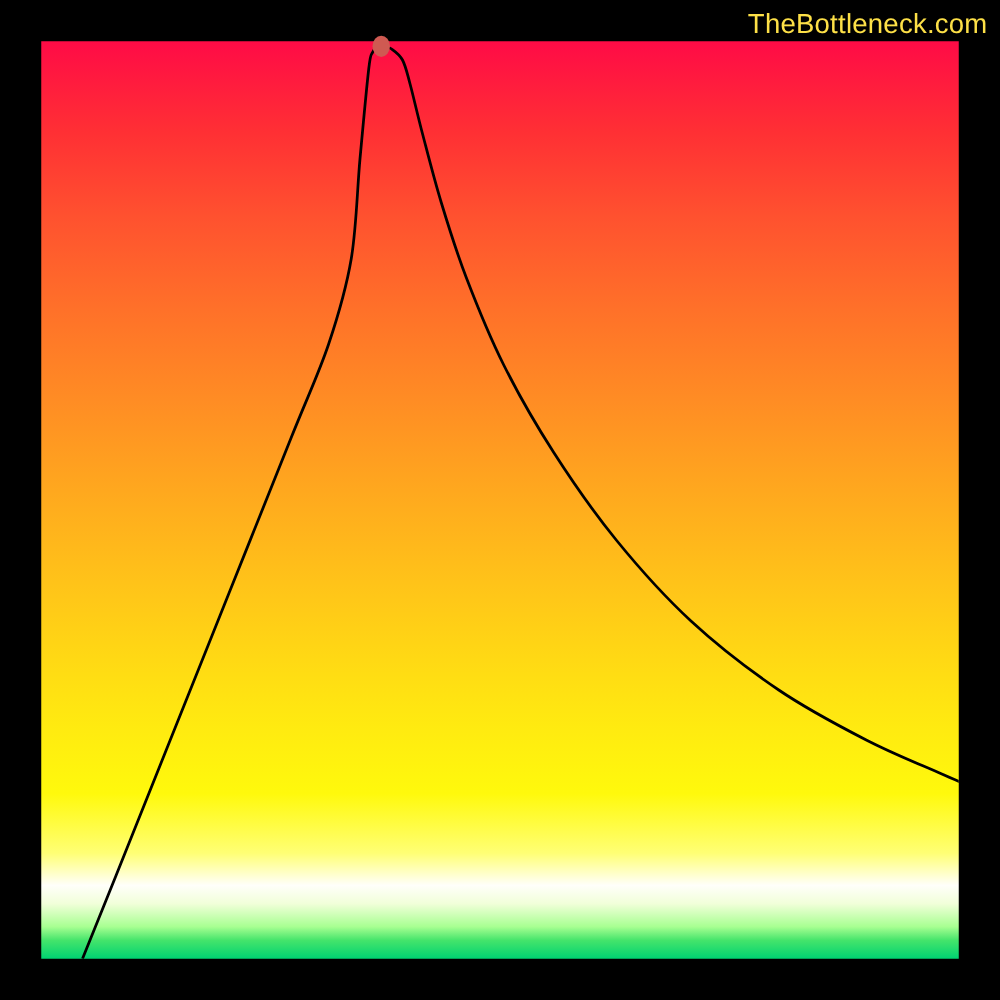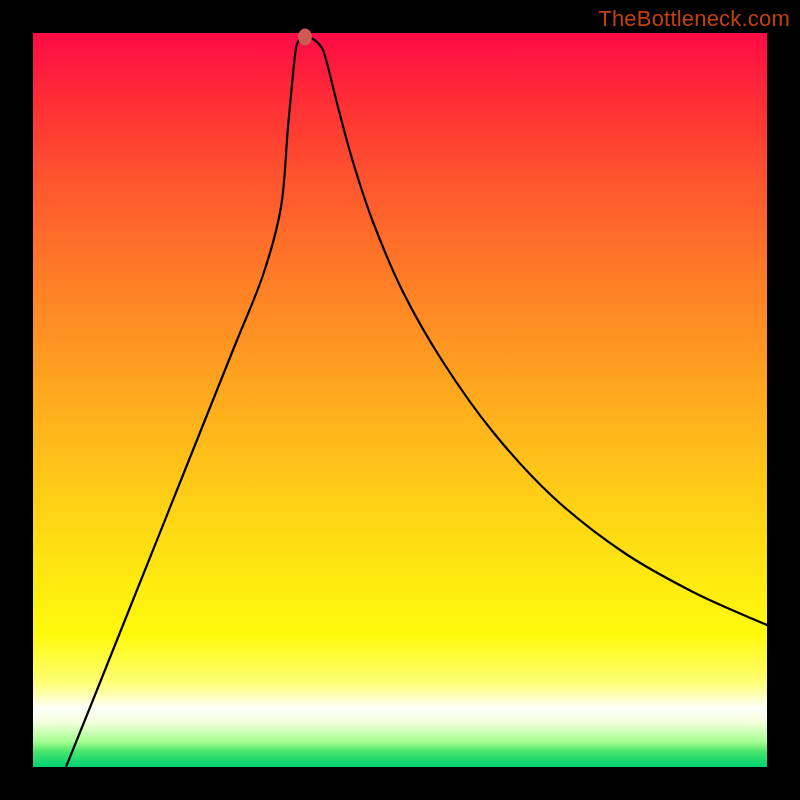--- a/index.html
+++ b/index.html
@@ -40,21 +40,21 @@
       #f1ffd9 94%,
       #a8ff92 96.5%,
       #44e46b 98%,
       #00d272 100%
     );
   }
   .watermark {
     position: absolute;
     top: 6px;
     right: 10px;
-    color: #c2410c;
+    color: #fde047;
     font-size: 22px;
     font-weight: 500;
     letter-spacing: 0.2px;
     user-select: none;
   }
   .curve-svg {
     position: absolute;
     left: 0; top: 0;
   }
   .marker {

